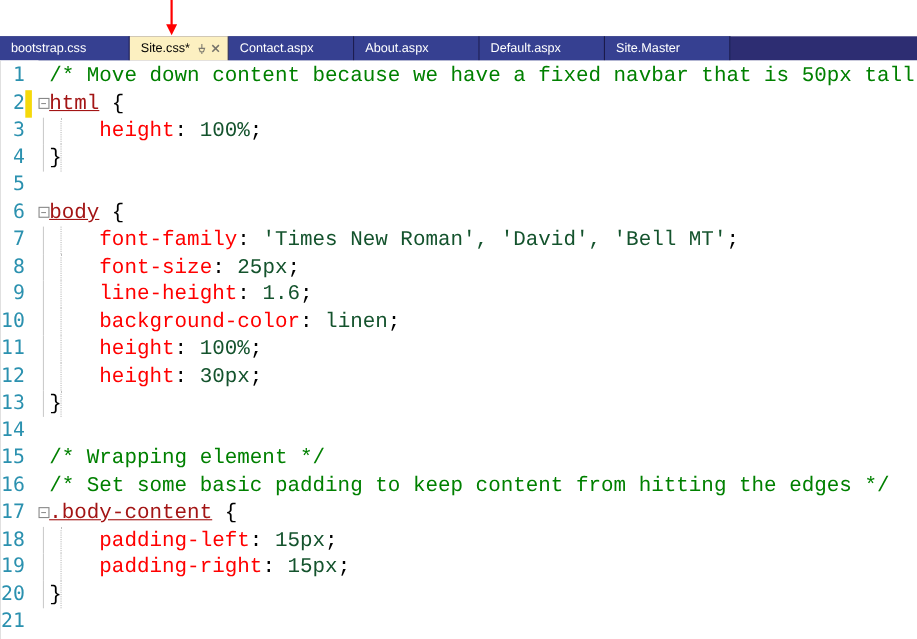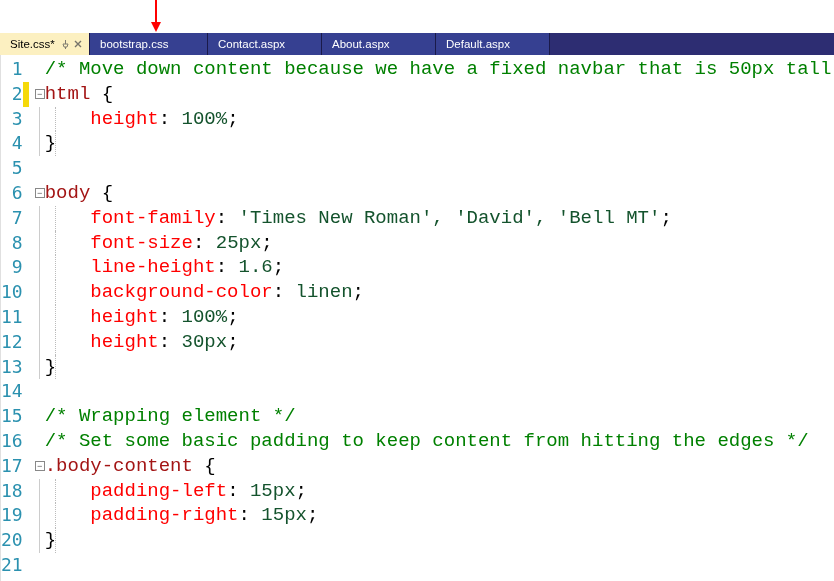--- a/index.html
+++ b/index.html
@@ -132,21 +132,21 @@
     position: relative;
   }
   .indent-guide {
     position: absolute;
     left: 0;
     top: 0;
     bottom: 0;
     border-left: 1px dotted #bbb;
   }
   .c-comment { color: #008000; }
-  .c-selector { color: #a31515; }
+  .c-selector { color: #a31515; text-decoration: underline; }
   .c-prop { color: #ff0000; }
   .c-value { color: #14532d; }
   .c-punct { color: #000; }
   .change-mark {
     position: absolute;
     left: -22px;
     top: 0;
     width: 6px;
     height: 100%;
     background: #f5d90a;
@@ -154,44 +154,47 @@
 </style>
 </head>
 <body>
 
 <svg class="arrow" viewBox="0 0 16 36">
   <line x1="8" y1="2" x2="8" y2="28" stroke="#ff0000" stroke-width="2"></line>
   <polygon points="8,34 3,24 13,24" fill="#ff0000"></polygon>
 </svg>
 
 <div class="tabstrip">
+  <div class="tab inactive" style="width:118px;">
+    <span>bootstrap.css</span>
+  </div>
   <div class="tab active" style="width:90px;">
     <span>Site.css*</span>
     <span class="pin">
       <svg width="9" height="9" viewBox="0 0 9 9">
           <path d="M4.5 0v4M2 4h5l-1 3h-3z M4.5 7v2" stroke="#555" stroke-width="1" fill="none"></path>
         </svg>
     </span>
     <span class="close">
       <svg width="8" height="8" viewBox="0 0 8 8">
           <path d="M1 1l6 6M7 1l-6 6" stroke="#555" stroke-width="1.4"></path>
         </svg>
     </span>
   </div>
-  <div class="tab inactive" style="width:118px;">
-    <span>bootstrap.css</span>
-  </div>
   <div class="tab inactive" style="width:114px;text-align:center;">
     <span>Contact.aspx</span>
   </div>
   <div class="tab inactive" style="width:114px;text-align:center;">
     <span>About.aspx</span>
   </div>
   <div class="tab inactive" style="width:114px;">
     <span>Default.aspx</span>
+  </div>
+  <div class="tab inactive" style="width:114px;">
+    <span>Site.Master</span>
   </div>
 </div>
 
 <div class="editor">
   <div class="margin-strip"></div>
 
   <div class="gutter">
     <div class="ln">1</div>
     <div class="ln">2</div>
     <div class="ln">3</div>

